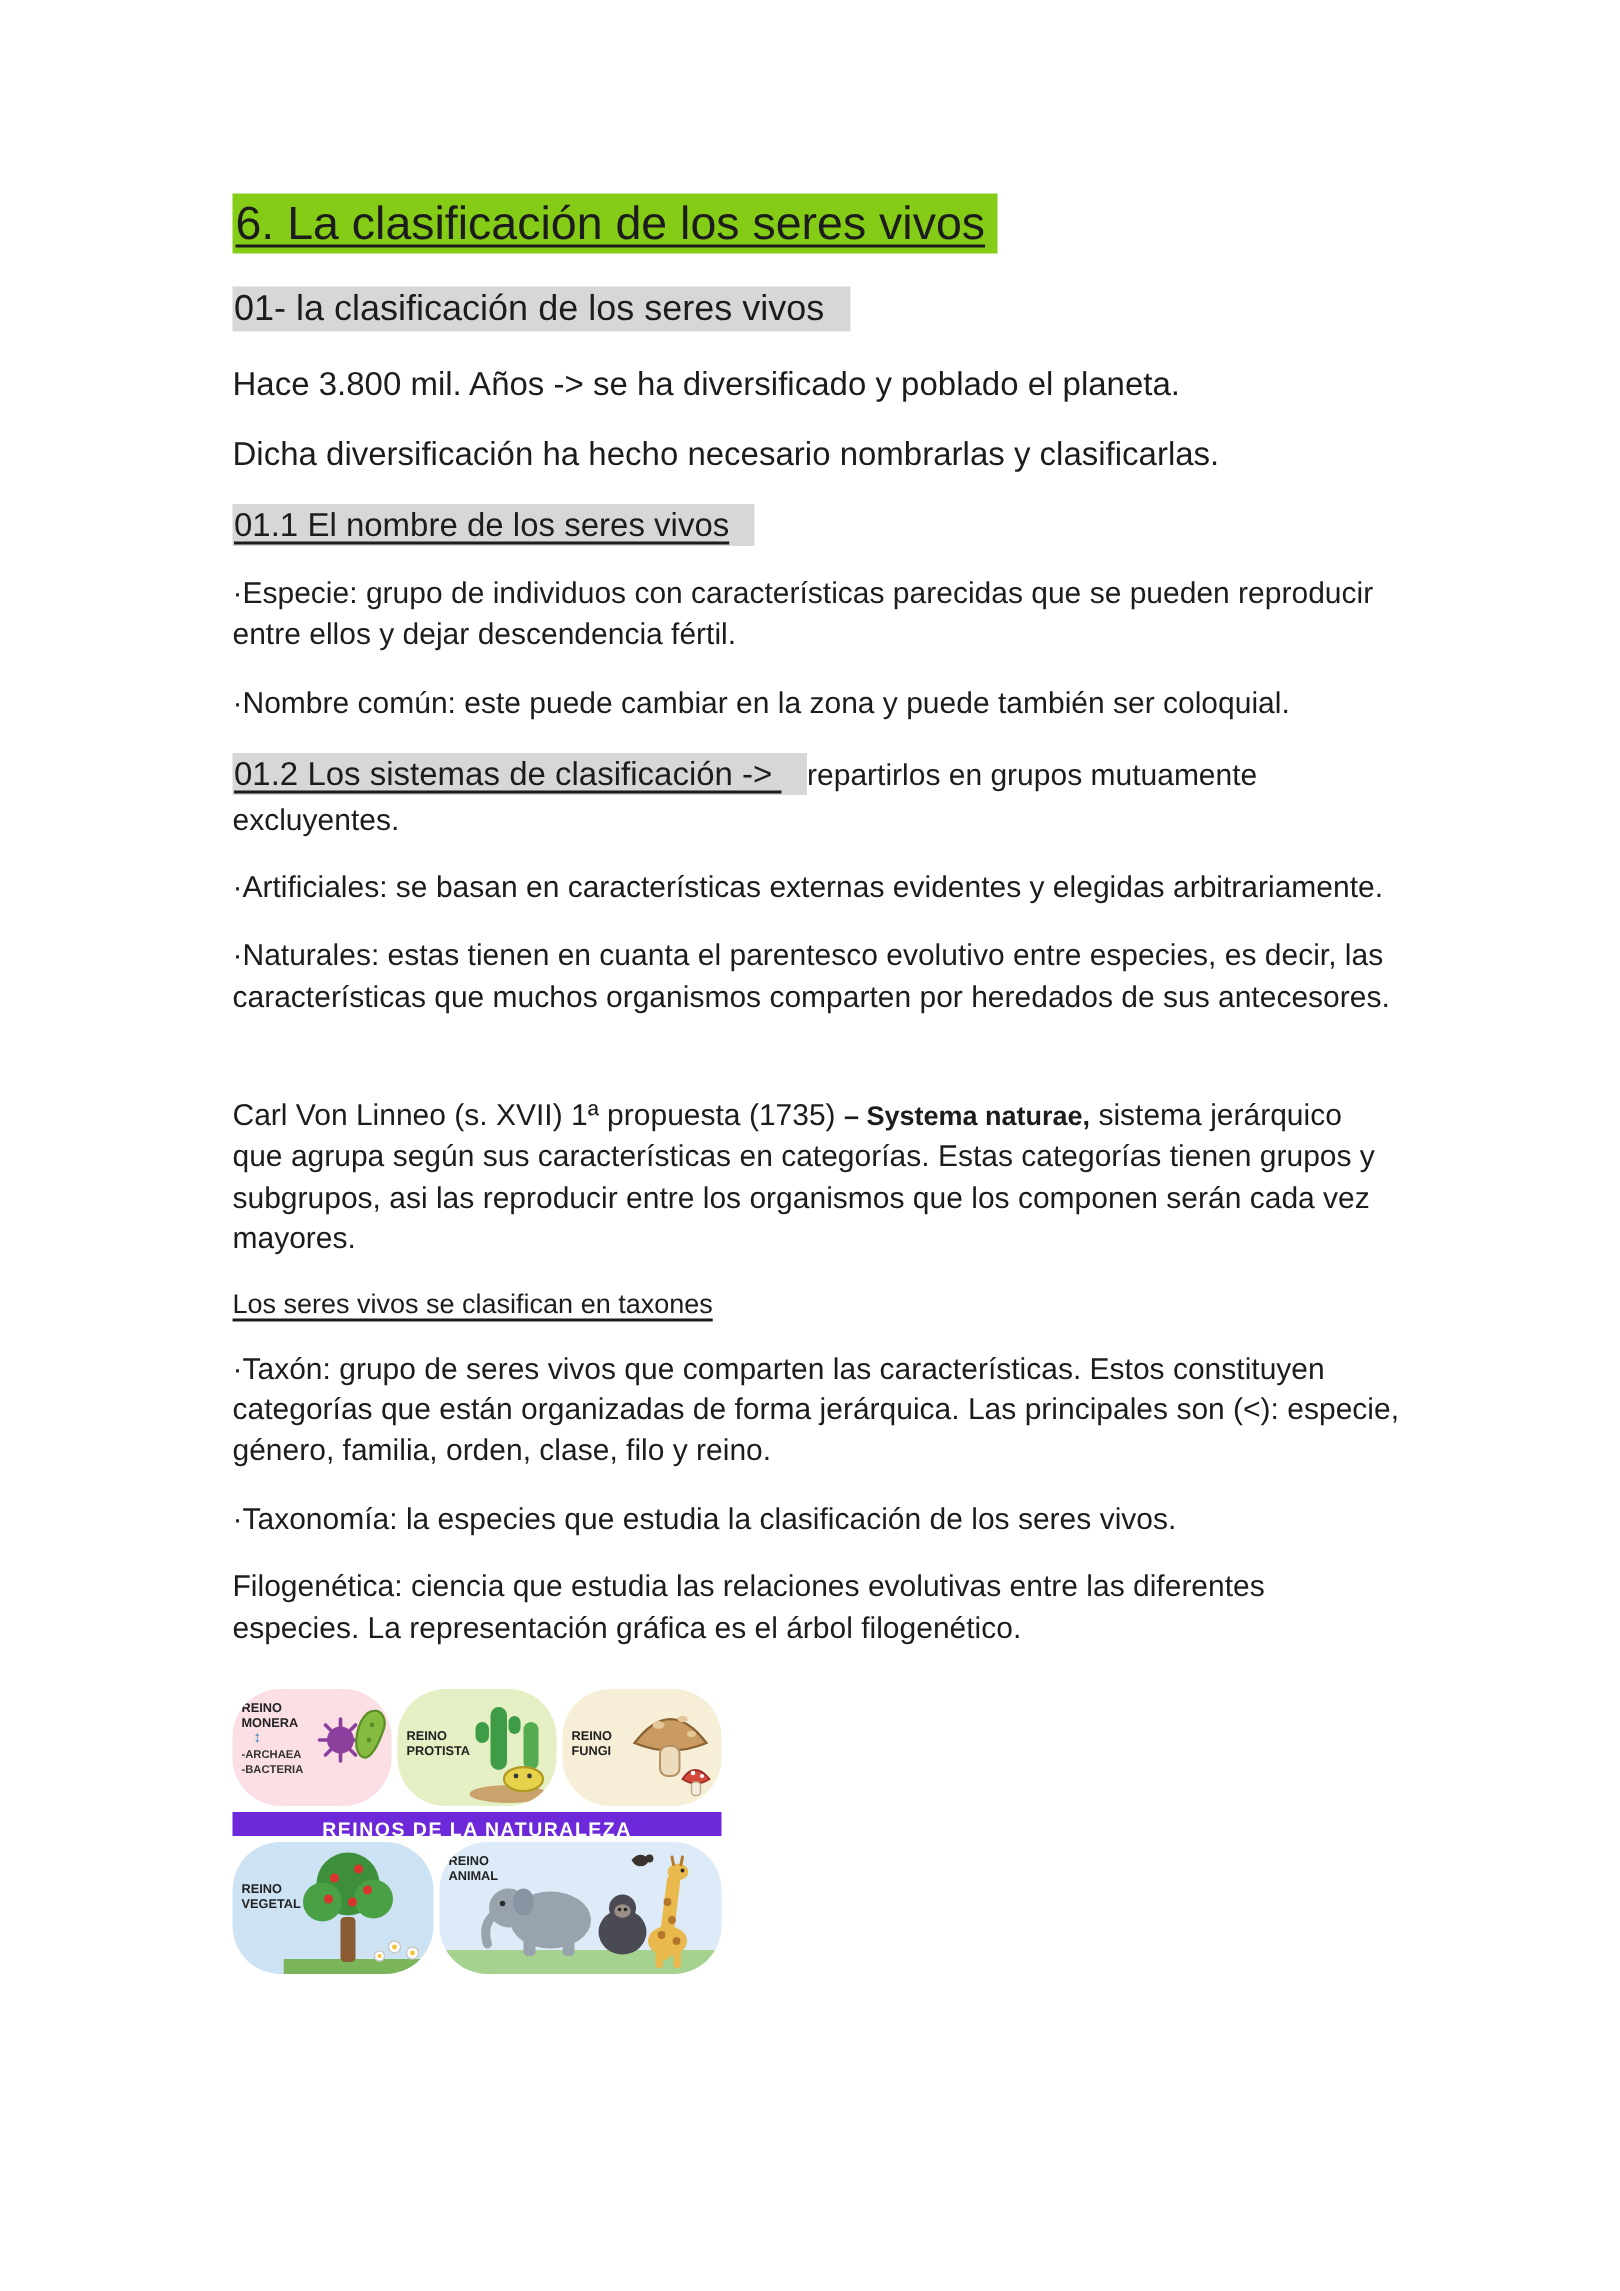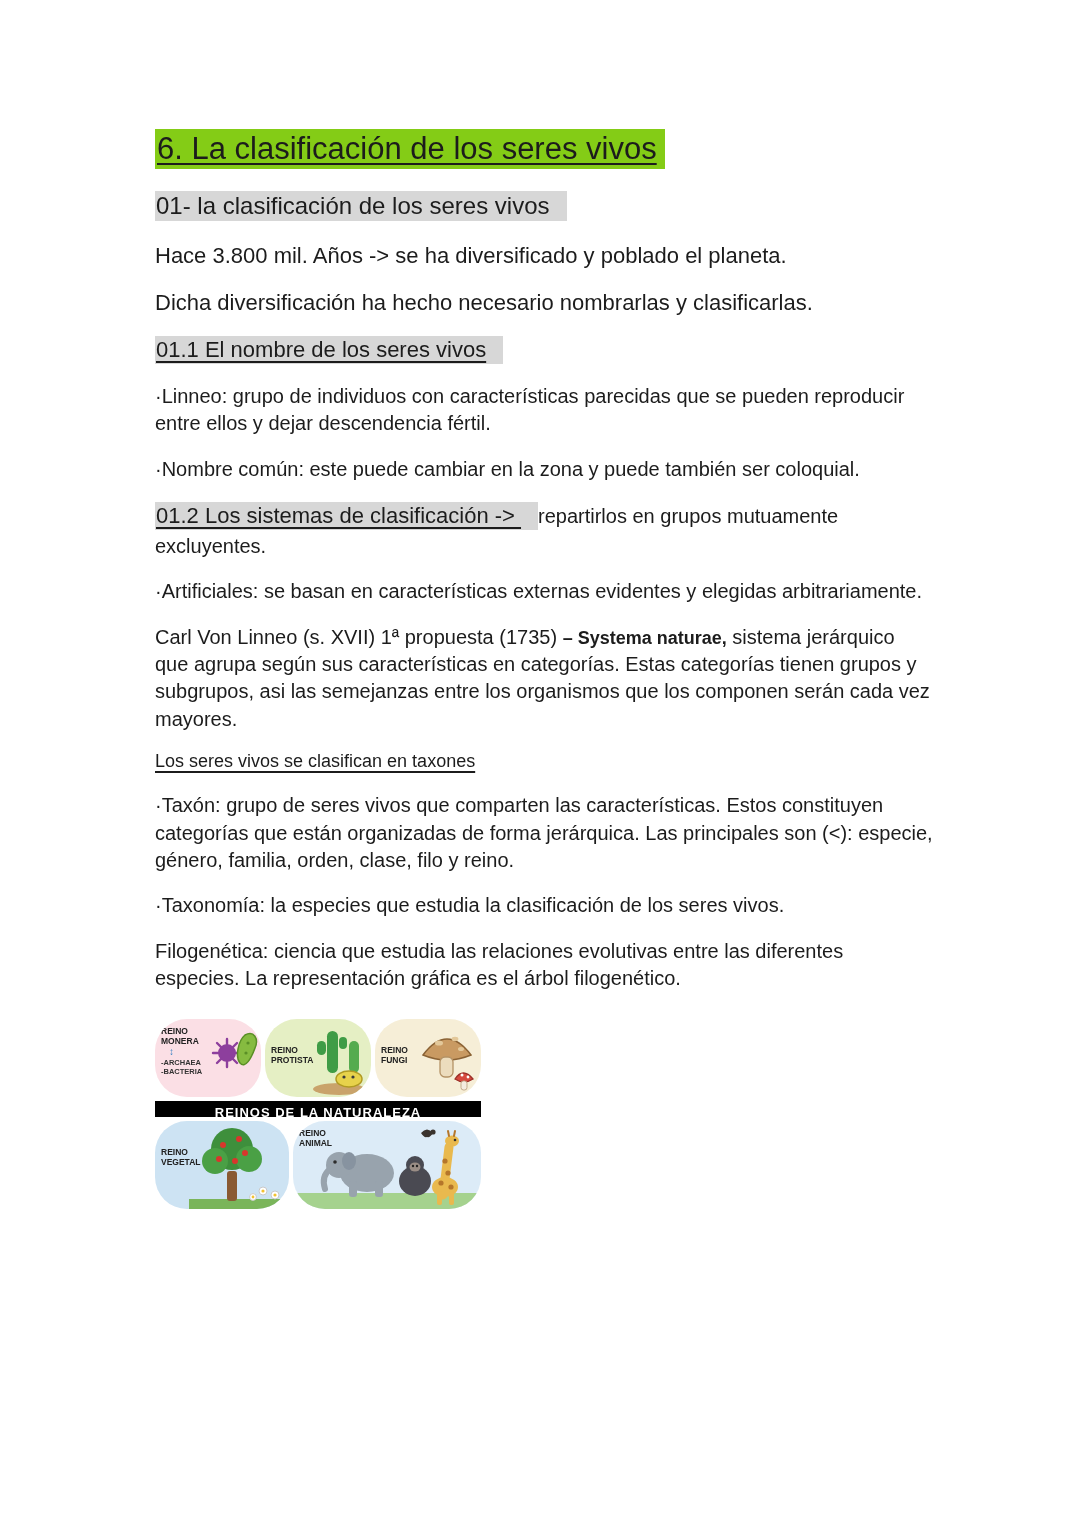--- a/index.html
+++ b/index.html
@@ -42,21 +42,21 @@
   .fungi    { background:#f6eed7; }
   .vegetal  { background:#cde3f3; }
   .animal   { background:#dcebf7; }
   .k-text { position:absolute; left:6px; top:7px; z-index:2; }
   .k-text.vcenter { top:26px; }
   .k-label { font-size:8.5px; font-weight:700; color:#222; line-height:1.2; white-space:pre-line; }
   .k-sub   { font-size:7.5px; font-weight:700; color:#333; line-height:1.25; white-space:pre-line; }
   .k-arrow { font-size:10px; color:#2f7fc4; line-height:1; margin:1px 0 1px 8px; font-weight:700; }
   .k-art { position:absolute; right:0; top:0; height:100%; z-index:1; }
   .k-banner {
-    height:16px; background:#000000; color:#ffffff;
+    height:16px; background:#6d28d9; color:#ffffff;
     font-size:13px; font-weight:700; letter-spacing:1px;
     text-align:center; line-height:24px;
   }
 </style>
 </head>
 <body>
 
 <div class="page">
   <main class="content">
 
@@ -64,30 +64,31 @@
 
     <h2 class="sec"><span class="hl">01- la clasificación de los seres vivos</span></h2>
 
     <p class="intro">Hace 3.800 mil. Años -&gt; se ha diversificado y poblado el planeta.</p>
 
     <p class="intro">Dicha diversificación ha hecho necesario nombrarlas y clasificarlas.</p>
 
     <h3 class="sec h3"><span class="hl u">01.1 El nombre de los seres vivos</span></h3>
 
 
-    <p class="body">·Linneo: grupo de individuos con características parecidas que se pueden reproducir entre ellos y dejar descendencia fértil.</p>
+    <p class="body">·Especie: grupo de individuos con características parecidas que se pueden reproducir entre ellos y dejar descendencia fértil.</p>
 
     <p class="body">·Nombre común: este puede cambiar en la zona y puede también ser coloquial.</p>
 
     <p class="h3-line"><span class="hl u">01.2 Los sistemas de clasificación -&gt; </span><span class="cont">repartirlos en grupos mutuamente excluyentes.</span></p>
 
     <p class="body">·Artificiales: se basan en características externas evidentes y elegidas arbitrariamente.</p>
 
-
-    <p class="body"><span>Carl Von Linneo (s. XVII) 1ª propuesta (1735) </span><span class="linneo-bold">– Systema naturae,</span><span> sistema jerárquico que agrupa según sus características en categorías. Estas categorías tienen grupos y subgrupos, asi las semejanzas entre los organismos que los componen serán cada vez mayores.</span></p>
+    <p class="body gap-after">·Naturales: estas tienen en cuanta el parentesco evolutivo entre especies, es decir, las características que muchos organismos comparten por heredados de sus antecesores.</p>
+
+    <p class="body"><span>Carl Von Linneo (s. XVII) 1ª propuesta (1735) </span><span class="linneo-bold">– Systema naturae,</span><span> sistema jerárquico que agrupa según sus características en categorías. Estas categorías tienen grupos y subgrupos, asi las reproducir entre los organismos que los componen serán cada vez mayores.</span></p>
 
     <h3 class="taxones"><span class="u">Los seres vivos se clasifican en taxones</span></h3>
 
     <p class="body">·Taxón: grupo de seres vivos que comparten las características. Estos constituyen categorías que están organizadas de forma jerárquica. Las principales son (&lt;): especie, género, familia, orden, clase, filo y reino.</p>
 
     <p class="body">·Taxonomía: la especies que estudia la clasificación de los seres vivos.</p>
 
     <p class="body pre-fig">Filogenética: ciencia que estudia las relaciones evolutivas entre las diferentes especies. La representación gráfica es el árbol filogenético.</p>
 
     <figure class="kingdoms">

